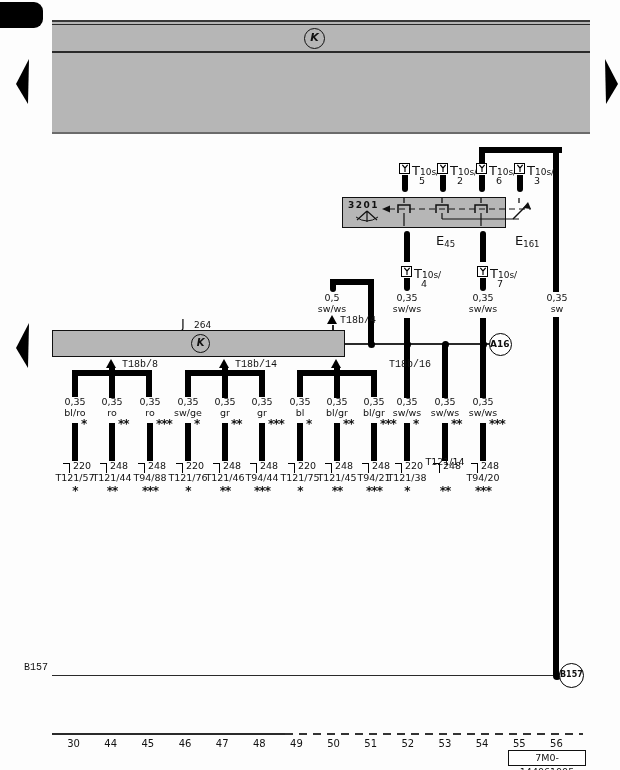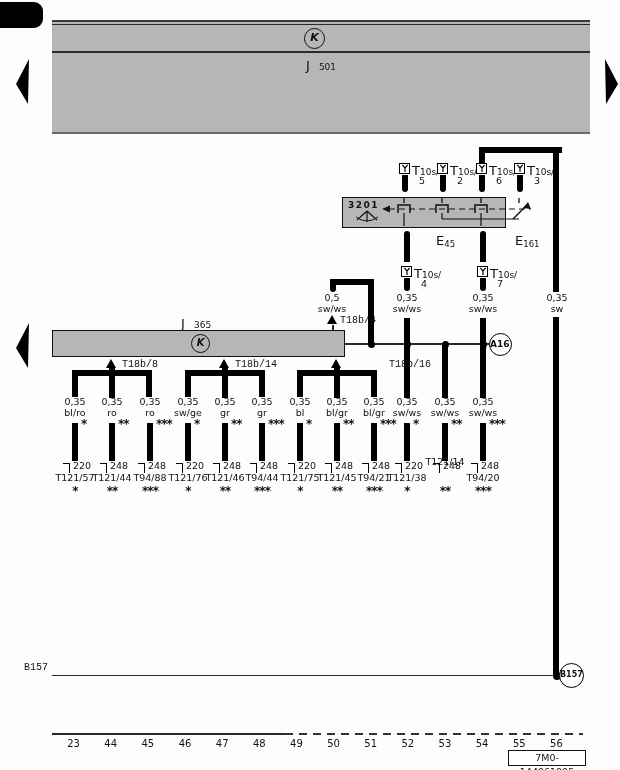--- a/index.html
+++ b/index.html
@@ -61,24 +61,20 @@
       </svg></div>
   <div class="abs" style="left:16px;top:323px;">
     <svg width="13" height="45">
         <polygon points="13,0 12,45 0,25" fill="#000"></polygon>
       </svg></div>
 
   <div class="band" style="left:52px;top:20px;width:538px;height:114px;">
     <div class="thin" style="left:0;top:2px;width:100%;height:1px;"></div>
     <div class="kcirc" style="left:252px;top:6px;width:21px;height:21px;font-size:11px;line-height:18px;"><span>K</span></div>
     <div class="thin" style="left:0;top:29px;width:100%;height:1.5px;"></div>
-    <div class="abs" style="left:0;top:33px;width:100%;text-align:center;">
-      <span class="big">J</span>
-      <span class="sml" style="margin-left:4px;">501</span>
-    </div>
   </div>
 
   <div class="wh" style="left:479px;top:147px;width:83px;"></div>
   <div class="wv" style="left:479px;top:150px;height:13px;"></div>
   <div class="wv" style="left:553px;top:147px;height:145px;"></div>
   <div class="wv" style="left:553px;top:317px;height:358px;"></div>
   <div class="lbl cc" style="left:557px;top:293px;">0,35</div>
   <div class="lbl cc" style="left:557px;top:303.5px;">sw</div>
 
   <div class="tconn" style="left:405px;top:163px;">
@@ -182,21 +178,21 @@
 
   <div class="thin" style="left:345px;top:343px;width:145px;height:1.6px;"></div>
   <div class="dot" style="left:367.5px;top:340.5px;"></div>
   <div class="dot" style="left:403.5px;top:340.5px;"></div>
   <div class="dot" style="left:441.5px;top:340.5px;"></div>
   <div class="dot" style="left:479.5px;top:340.5px;"></div>
   <div class="node" style="left:489px;top:333px;width:23px;height:23px;font-size:9px;line-height:20px;">A16</div>
 
   <div class="abs" style="left:181px;top:313px;">
     <span class="big">J</span>
-    <span class="sml" style="margin-left:4px;">365</span></div>
+    <span class="sml" style="margin-left:4px;">264</span></div>
   <div class="gbox" style="left:52px;top:330px;width:293px;height:27px;">
     <div class="kcirc" style="left:138px;top:3px;width:19px;height:19px;font-size:10px;line-height:16px;"><span>K</span></div>
   </div>
 
   <div class="branch" style="left:112px;">
     <div class="tri-up" style="left:-6px;top:2px;"></div>
     <div class="lbl10" style="left:10px;top:2px;">T18b/8</div>
     <div class="wv" style="left:-3px;top:11px;height:30px;"></div>
     <div class="legL" style="left:-40px;top:13px;width:37px;height:27px;"></div>
     <div class="legR" style="left:3px;top:13px;width:37px;height:27px;"></div>
@@ -338,21 +334,21 @@
   </div>
 
   <div class="lbl10" style="left:24px;top:662px;">B157</div>
   <div class="thin" style="left:52px;top:674.5px;width:504px;height:1.6px;"></div>
   <div class="dot" style="left:552.5px;top:671.5px;width:8px;height:8px;"></div>
   <div class="node" style="left:559px;top:662.5px;width:25px;height:25px;font-size:8px;line-height:22px;">B157</div>
 
   <div class="thin" style="left:52px;top:733px;width:233px;height:1.5px;"></div>
   <div class="dashline" style="left:285px;top:733px;width:298px;"></div>
   <div class="tracks">
-    <span>23</span>
+    <span>30</span>
     <span>44</span>
     <span>45</span>
     <span>46</span>
     <span>47</span>
     <span>48</span>
     <span>49</span>
     <span>50</span>
     <span>51</span>
     <span>52</span>
     <span>53</span>

